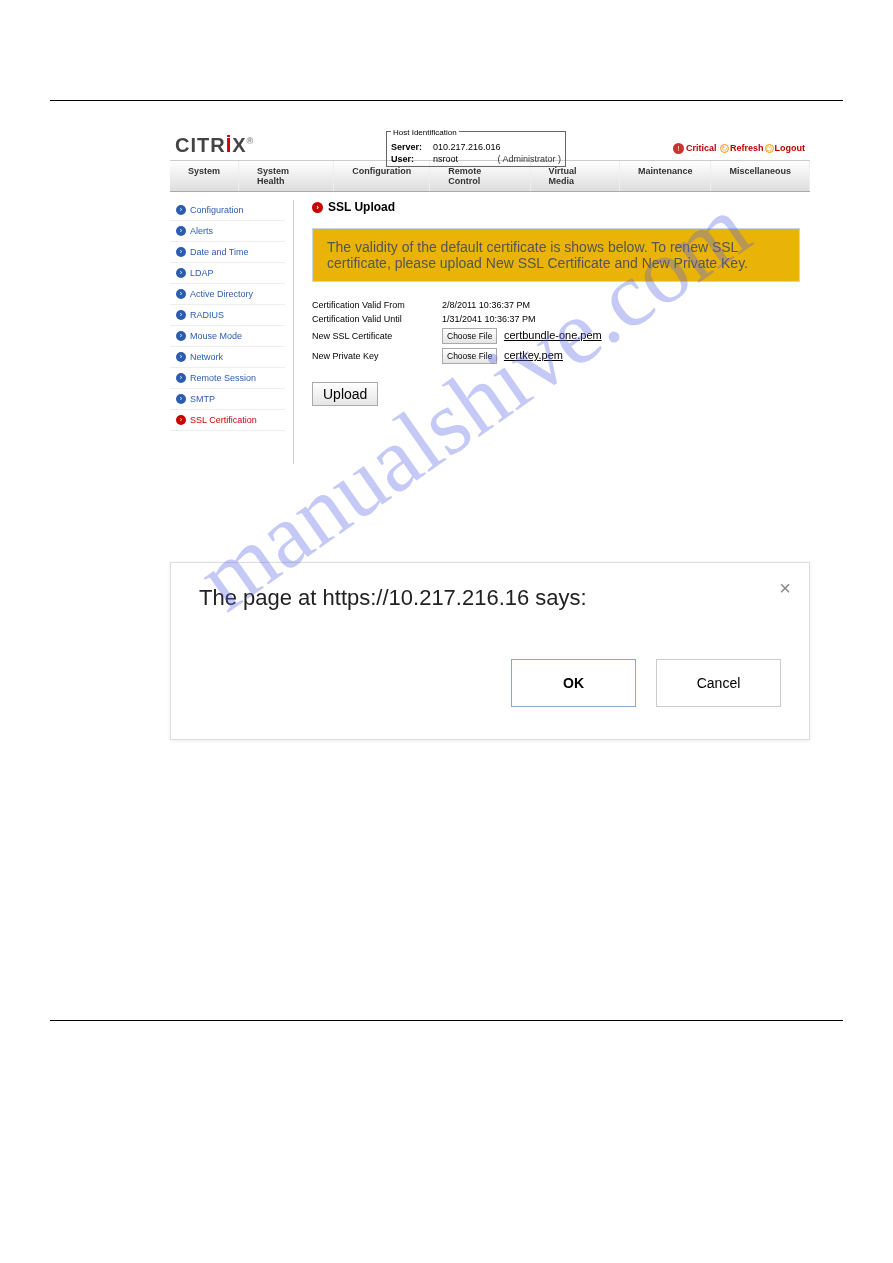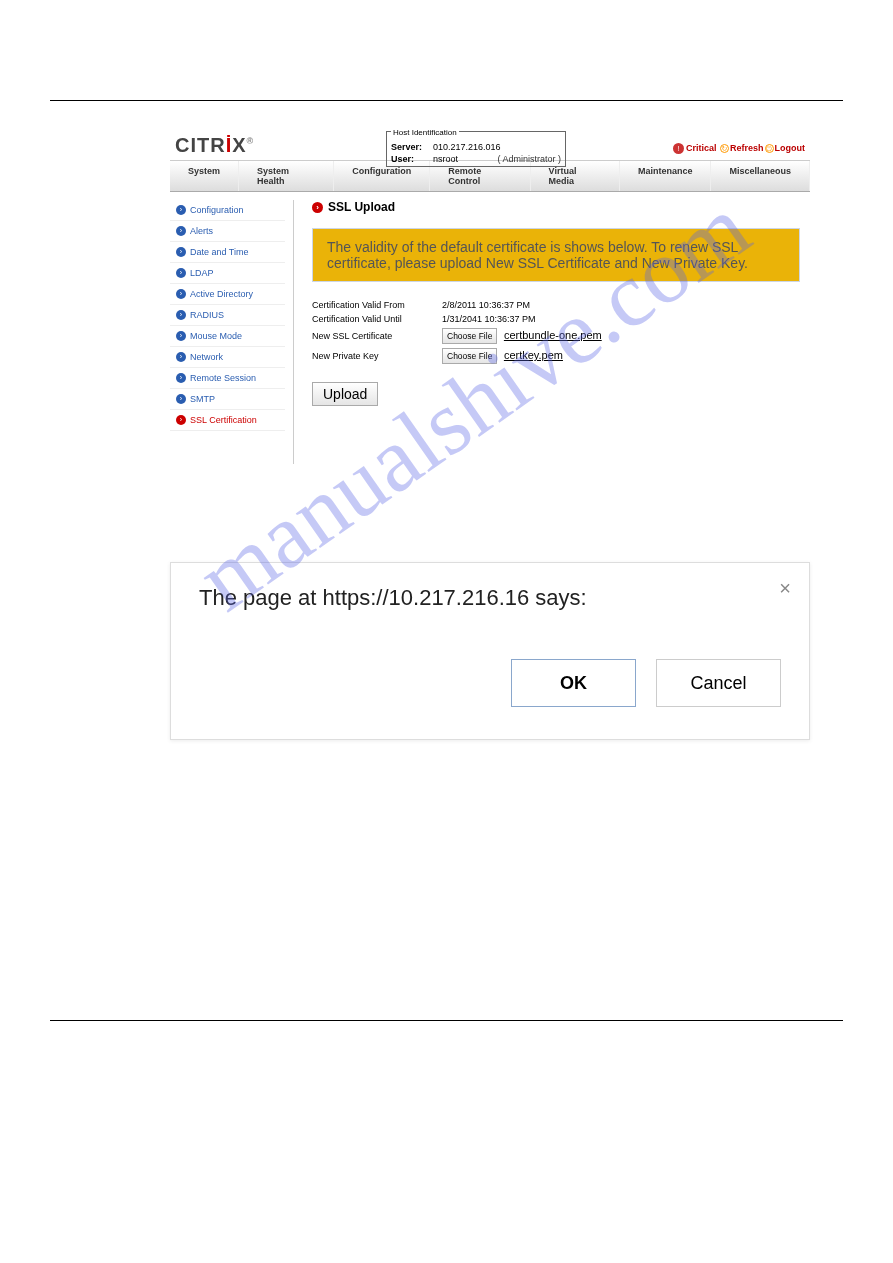--- a/index.html
+++ b/index.html
@@ -38,21 +38,21 @@
   .form-row .fval { }
   .filebtn { border:1px solid #aaa; background:linear-gradient(#fff,#e5e5e5); padding:2px 4px; font-size:8.5px; display:inline-block; margin-right:4px;}
   .fname { font-size:11px;text-decoration:underline; }
   .upload-btn { border:1px solid #aaa; background:linear-gradient(#fff,#e5e5e5); padding:3px 10px; font-size:14px; margin-top:14px; cursor:pointer;}
   .watermark { position:absolute; left:150px; top:350px; font-size:92px; color:rgba(90,100,230,0.35); transform:rotate(-35deg); pointer-events:none; font-family: 'Segoe Script', cursive; z-index:5;}
   .dialog { margin: 90px 0 280px 170px; width: 640px; border:1px solid #ddd; background:#fff; box-shadow:0 1px 4px rgba(0,0,0,0.08); padding: 22px 28px 32px 28px; position:relative; }
   .dialog-title { font-size:22px; color:#222; margin-bottom: 48px; }
   .dialog-close { position:absolute; right:18px; top:14px; font-size:20px; color:#888; cursor:pointer; font-weight:300;}
   .dialog-body { font-size:19px; color:#333; line-height:1.4; margin-bottom:42px;}
   .dialog-buttons { display:flex; justify-content:flex-end; gap:20px; }
-  .dlg-btn { width:125px; height:48px; border:1px solid #ccc; background:#fff; font-size:18px; display:flex; align-items:center; justify-content:center; cursor:pointer;}
+  .dlg-btn { width:125px; height:48px; border:1px solid #ccc; background:#fff; font-size:14px; display:flex; align-items:center; justify-content:center; cursor:pointer;}
   .dlg-btn.primary { border:1px solid #8aa7cc; font-weight:bold; }
 </style>
 </head>
 <body>
 
 <hr class="hr-top">
 
 <div class="app">
   <div class="app-header">
     <div class="logo">

